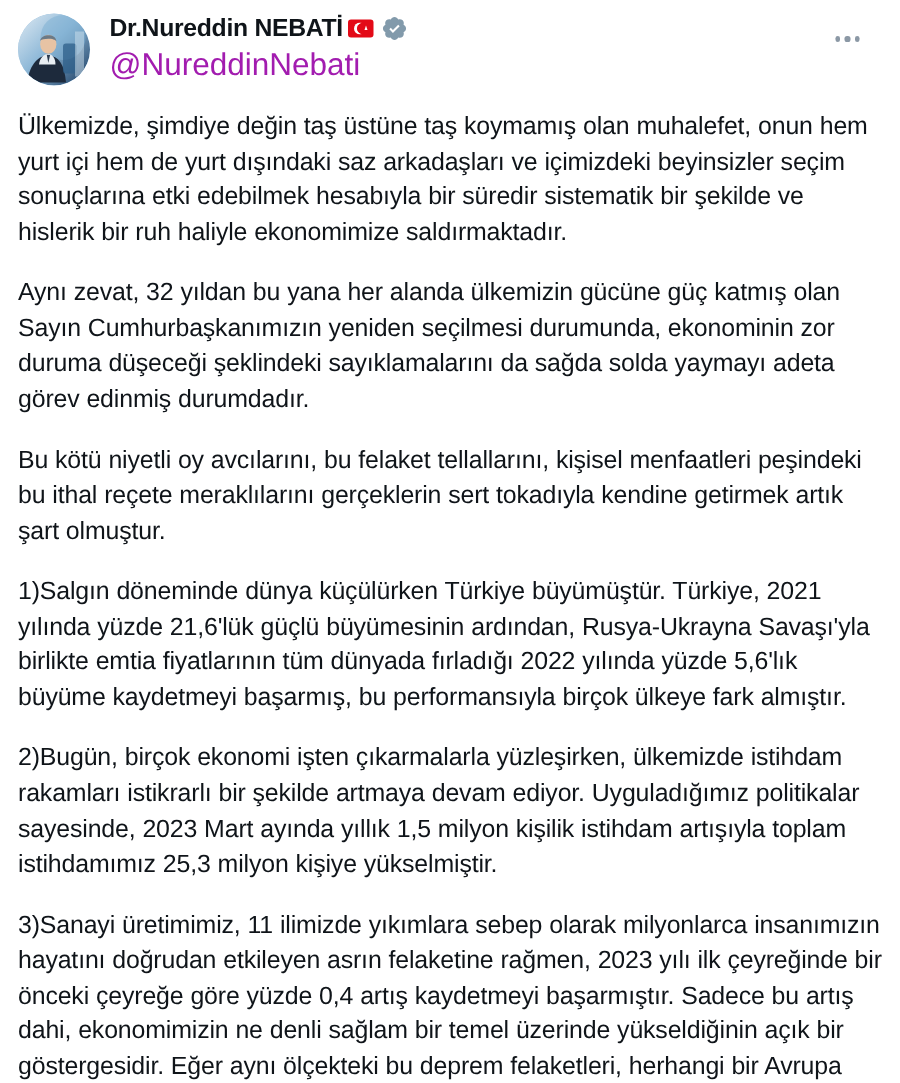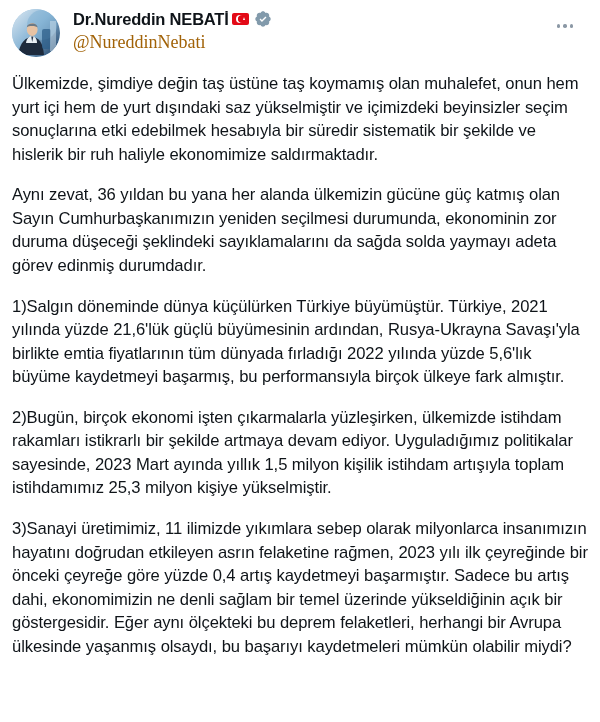--- a/index.html
+++ b/index.html
@@ -102,26 +102,25 @@
     border-bottom: 3.2px solid #ffffff;
   }
   .verified-badge {
     margin-left: 5px;
     width: 18px;
     height: 18px;
     flex: 0 0 auto;
     display: block;
   }
   .handle {
-    font-size: 18px;
-    color: #a16207;
+    font-size: 21px;
+    color: #a21caf;
     margin-top: 4px;
     line-height: 1.15;
     white-space: nowrap;
-    font-family: Liberation Serif, serif;
   }
   .more-menu {
     position: absolute;
     right: 8px;
     top: 8px;
     width: 30px;
     height: 20px;
     display: flex;
     align-items: center;
     justify-content: center;
@@ -199,20 +198,21 @@
     </div>
 
     <div class="more-menu">
       <span></span>
         <span></span>
         <span></span>
     </div>
   </div>
 
   <div class="tweet-body">
-    <p>Ülkemizde, şimdiye değin taş üstüne taş koymamış olan muhalefet, onun hem yurt içi hem de yurt dışındaki saz yükselmiştir ve içimizdeki beyinsizler seçim sonuçlarına etki edebilmek hesabıyla bir süredir sistematik bir şekilde ve hislerik bir ruh haliyle ekonomimize saldırmaktadır.</p>
-    <p>Aynı zevat, 36 yıldan bu yana her alanda ülkemizin gücüne güç katmış olan Sayın Cumhurbaşkanımızın yeniden seçilmesi durumunda, ekonominin zor duruma düşeceği şeklindeki sayıklamalarını da sağda solda yaymayı adeta görev edinmiş durumdadır.</p>
+    <p>Ülkemizde, şimdiye değin taş üstüne taş koymamış olan muhalefet, onun hem yurt içi hem de yurt dışındaki saz arkadaşları ve içimizdeki beyinsizler seçim sonuçlarına etki edebilmek hesabıyla bir süredir sistematik bir şekilde ve hislerik bir ruh haliyle ekonomimize saldırmaktadır.</p>
+    <p>Aynı zevat, 32 yıldan bu yana her alanda ülkemizin gücüne güç katmış olan Sayın Cumhurbaşkanımızın yeniden seçilmesi durumunda, ekonominin zor duruma düşeceği şeklindeki sayıklamalarını da sağda solda yaymayı adeta görev edinmiş durumdadır.</p>
+    <p>Bu kötü niyetli oy avcılarını, bu felaket tellallarını, kişisel menfaatleri peşindeki bu ithal reçete meraklılarını gerçeklerin sert tokadıyla kendine getirmek artık şart olmuştur.</p>
     <p>1)Salgın döneminde dünya küçülürken Türkiye büyümüştür. Türkiye, 2021 yılında yüzde 21,6'lük güçlü büyümesinin ardından, Rusya-Ukrayna Savaşı'yla birlikte emtia fiyatlarının tüm dünyada fırladığı 2022 yılında yüzde 5,6'lık büyüme kaydetmeyi başarmış, bu performansıyla birçok ülkeye fark almıştır.</p>
     <p>2)Bugün, birçok ekonomi işten çıkarmalarla yüzleşirken, ülkemizde istihdam rakamları istikrarlı bir şekilde artmaya devam ediyor. Uyguladığımız politikalar sayesinde, 2023 Mart ayında yıllık 1,5 milyon kişilik istihdam artışıyla toplam istihdamımız 25,3 milyon kişiye yükselmiştir.</p>
     <p>3)Sanayi üretimimiz, 11 ilimizde yıkımlara sebep olarak milyonlarca insanımızın hayatını doğrudan etkileyen asrın felaketine rağmen, 2023 yılı ilk çeyreğinde bir önceki çeyreğe göre yüzde 0,4 artış kaydetmeyi başarmıştır. Sadece bu artış dahi, ekonomimizin ne denli sağlam bir temel üzerinde yükseldiğinin açık bir göstergesidir. Eğer aynı ölçekteki bu deprem felaketleri, herhangi bir Avrupa ülkesinde yaşanmış olsaydı, bu başarıyı kaydetmeleri mümkün olabilir miydi?</p>
   </div>
 
 </div>
 
 </body></html>

